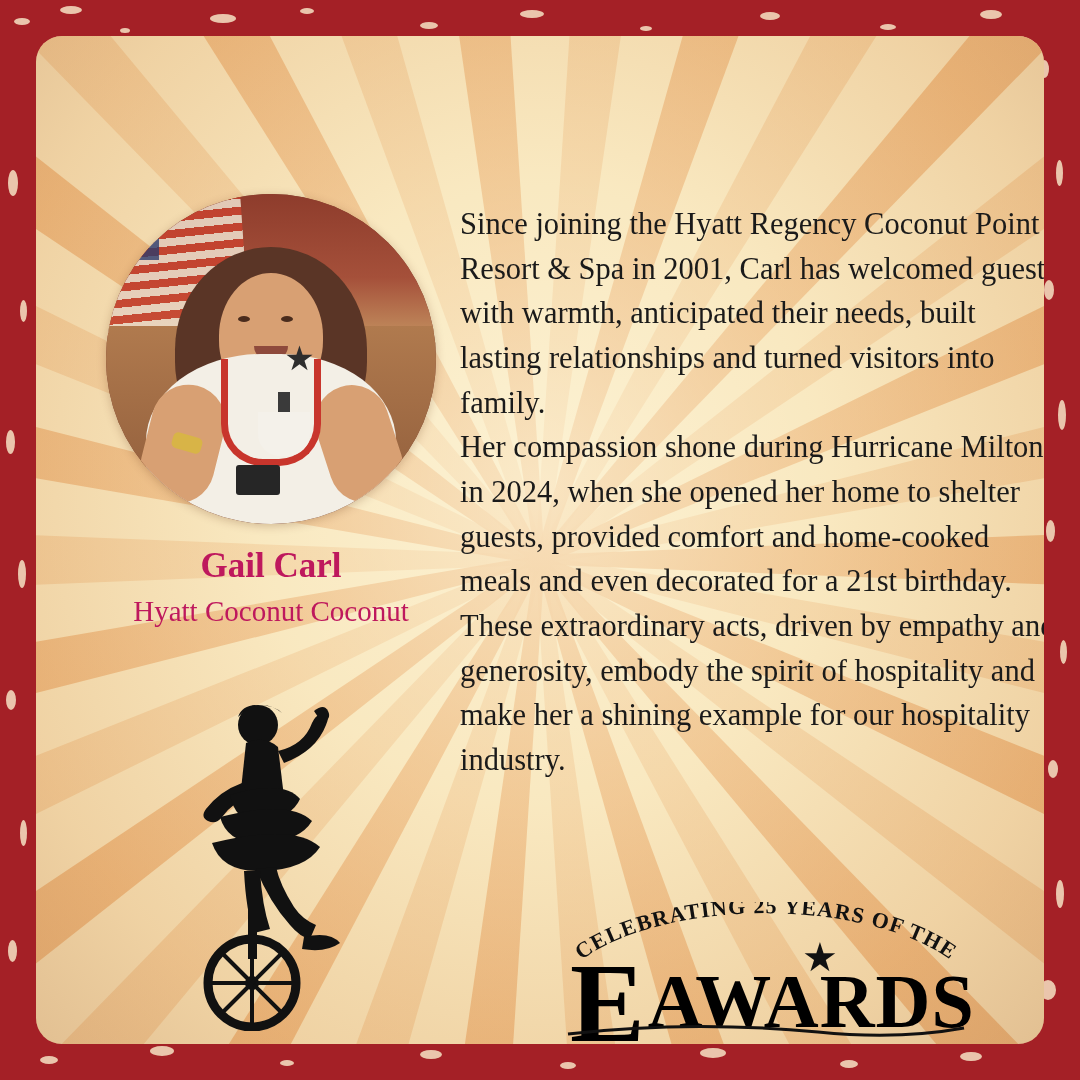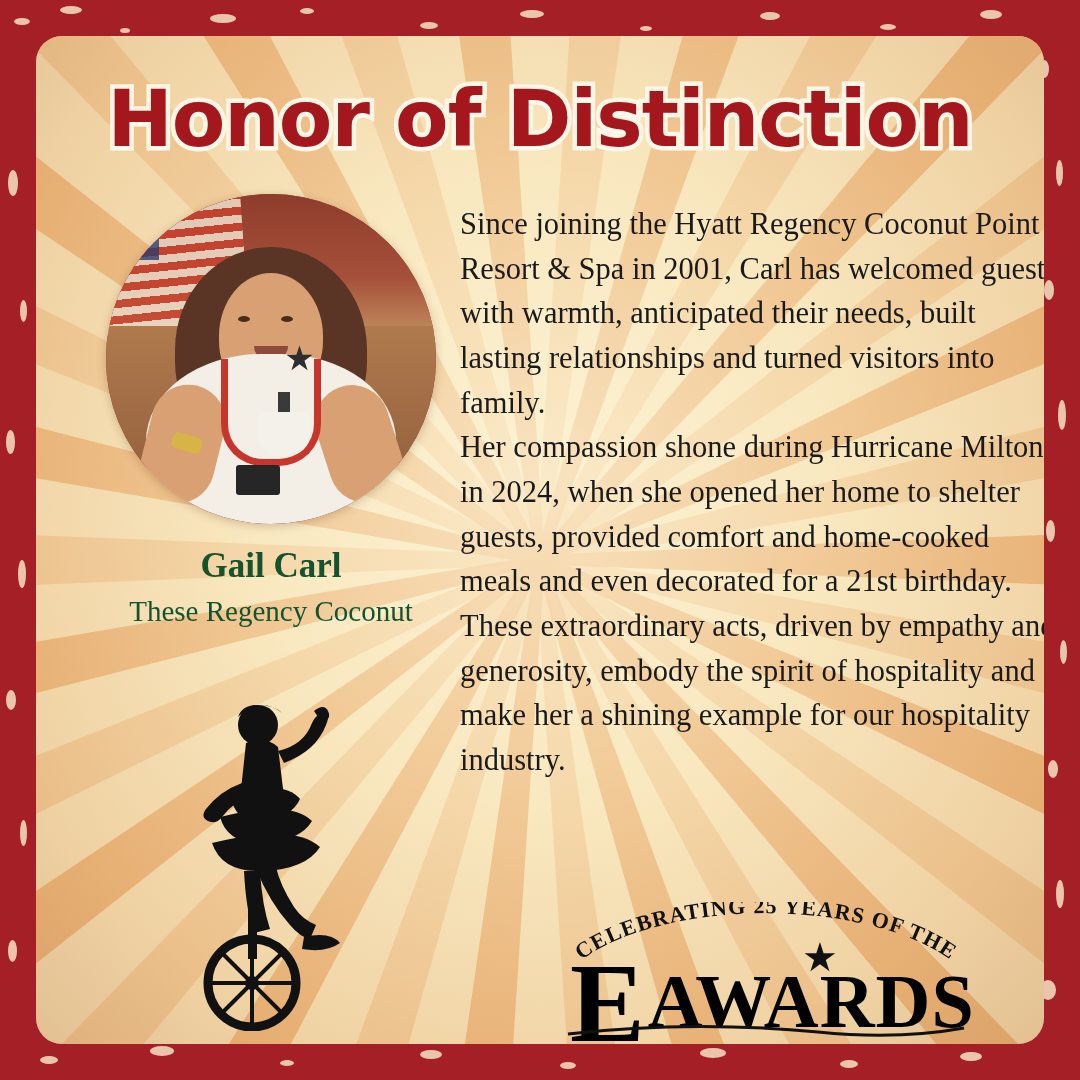--- a/index.html
+++ b/index.html
@@ -186,21 +186,21 @@
     transform: rotate(16deg);
   }
 
   
   .honoree {
     position: absolute;
     left: 40px;
     top: 510px;
     width: 390px;
     text-align: center;
-    color: #14532d;
+    color: #be185d;
   }
   .honoree-name {
     font-family: "Liberation Serif", serif;
     font-weight: bold;
     font-size: 35px;
     margin-bottom: 4px;
   }
   .honoree-org {
     font-family: "Liberation Serif", serif;
     font-size: 29px;
@@ -358,23 +358,20 @@
         <div class="ray" style="transform: rotate(276deg); opacity: 0.45;"></div>
         <div class="ray" style="transform: rotate(288deg); opacity: 0.85;"></div>
         <div class="ray" style="transform: rotate(300deg); opacity: 0.45;"></div>
         <div class="ray" style="transform: rotate(312deg); opacity: 0.85;"></div>
         <div class="ray" style="transform: rotate(324deg); opacity: 0.45;"></div>
         <div class="ray" style="transform: rotate(336deg); opacity: 0.85;"></div>
         <div class="ray" style="transform: rotate(348deg); opacity: 0.45;"></div>
       </div>
     <div class="panel-vignette"></div>
 
-    <div class="title-wrap">
-      <div class="title">Honor of Distinction</div>
-    </div>
 
     <div class="photo">
       <div class="bg-top"></div>
       <div class="bg-flag"></div>
       <div class="bg-flagblue"></div>
       <div class="bg-bottom"></div>
       <div class="hair"></div>
       <div class="face"></div>
       <div class="eye l"></div>
       <div class="eye r"></div>
@@ -385,21 +382,21 @@
       <div class="watch"></div>
       <div class="lanyard"></div>
       <div class="trophy-star">★</div>
       <div class="trophy-stem"></div>
       <div class="trophy-cup"></div>
       <div class="badge"></div>
     </div>
 
     <div class="honoree">
       <div class="honoree-name">Gail Carl</div>
-      <div class="honoree-org">These Regency Coconut</div>
+      <div class="honoree-org">Hyatt Coconut Coconut</div>
     </div>
 
     <div class="body-copy">
       <p>Since joining the Hyatt Regency Coconut Point Resort &amp; Spa in 2001, Carl has welcomed guests with warmth, anticipated their needs, built lasting relationships and turned visitors into family.</p>
       <p>Her compassion shone during Hurricane Milton in 2024, when she opened her home to shelter guests, provided comfort and home-cooked meals and even decorated for a 21st birthday. These extraordinary acts, driven by empathy and generosity, embody the spirit of hospitality and make her a shining example for our hospitality industry.</p>
     </div>
 
     <div class="unicycle">
       <svg viewBox="0 0 210 340" width="210" height="340" aria-hidden="true">
         <g fill="#111">

